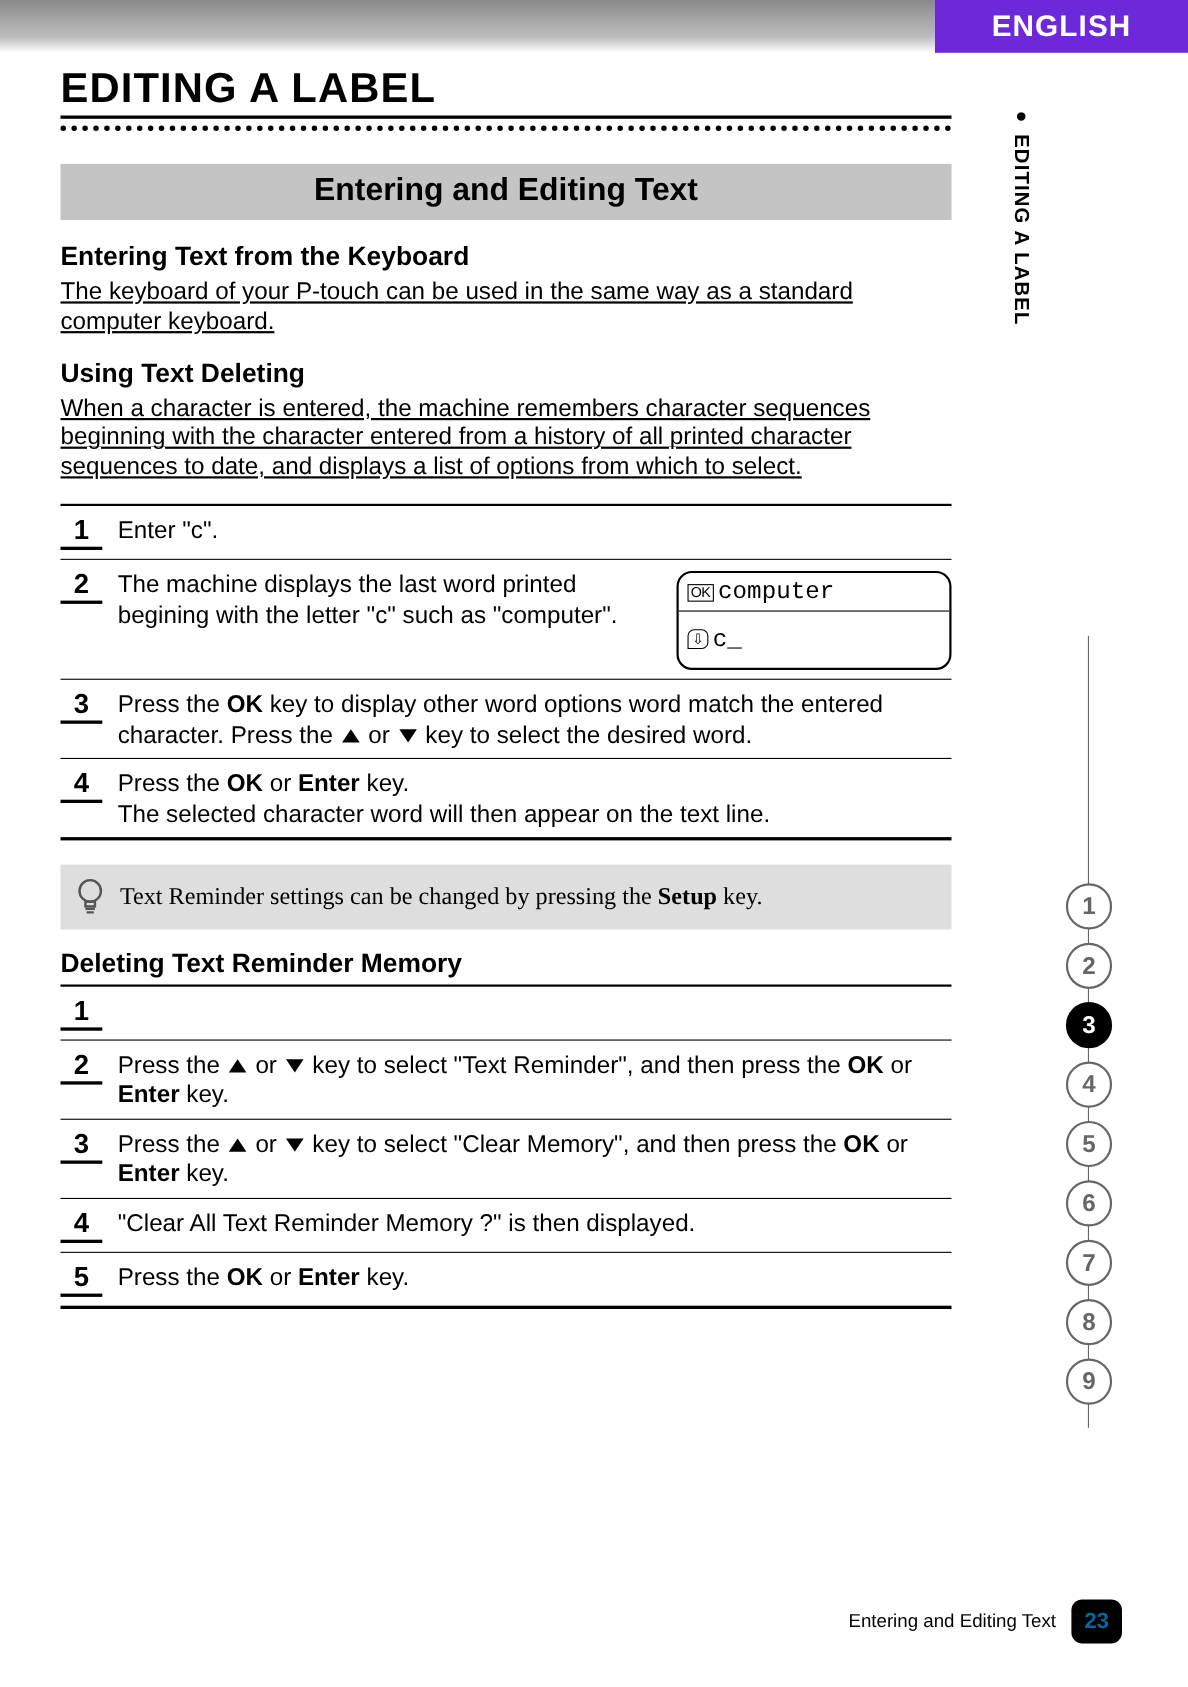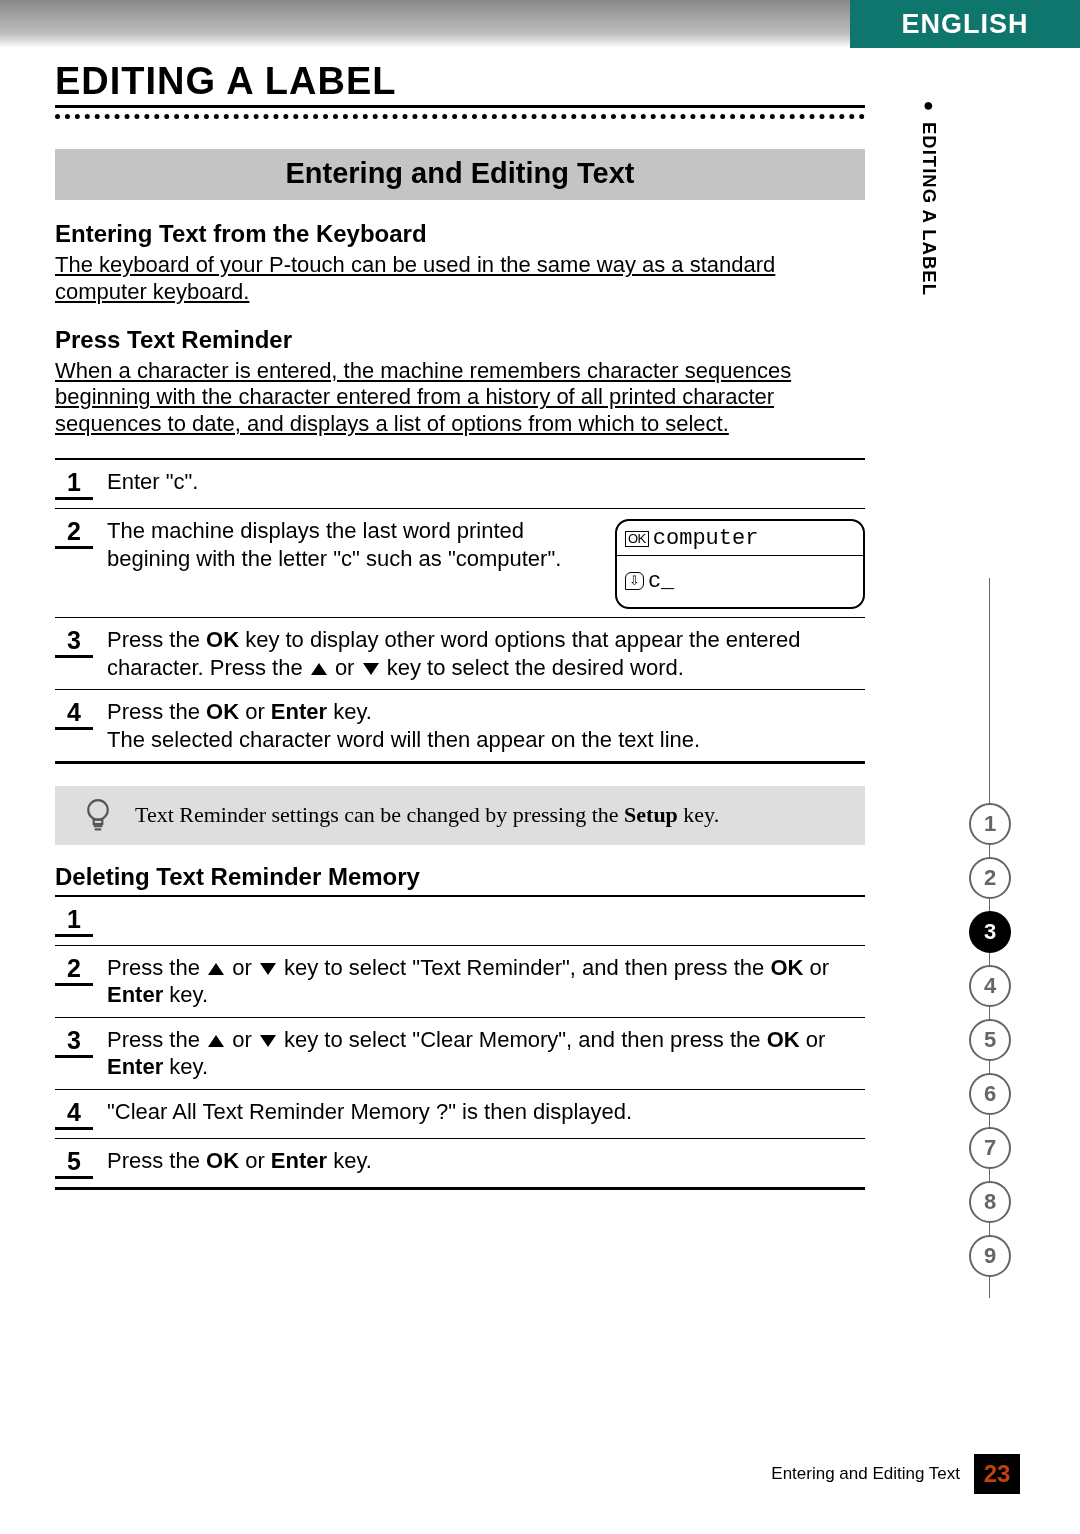--- a/index.html
+++ b/index.html
@@ -15,21 +15,21 @@
     position: absolute;
     top: 0; left: 0; right: 0;
     height: 48px;
     background: linear-gradient(180deg, #8a8a8a 0%, #bdbdbd 70%, #fff 100%);
     z-index: 0;
   }
   .header-bar {
     position: absolute;
     top: 0; right: 0;
     width: 230px; height: 48px;
-    background: #0f766e;
+    background: #6d28d9;
     color: #fff;
     font-weight: bold;
     font-size: 27px;
     letter-spacing: 1px;
     display: flex;
     align-items: center;
     justify-content: center;
     z-index: 2;
   }
   .side-tab {
@@ -163,22 +163,22 @@
     font-size: 13px;
     padding: 0 3px;
     line-height: 16px;
     font-family: Arial, sans-serif;
   }
   .steps-block { border-top: 2px solid #000; border-bottom: 3px solid #000; margin-bottom: 22px; }
   .tip-box {
     background: #dedede;
     display: flex;
     align-items: center;
-    gap: 24px;
-    padding: 12px 30px;
+    gap: 14px;
+    padding: 12px 14px;
     font-family: "Times New Roman", Times, serif;
     font-size: 22px;
     margin-bottom: 18px;
   }
   .bulb {
     flex: 0 0 auto;
     width: 26px;
   }
   .tip-box .b { font-weight: bold; }
   .nav-circles {
@@ -220,28 +220,29 @@
     right: 60px;
     display: flex;
     align-items: center;
     gap: 14px;
   }
   .footer .ftxt {
     font-size: 17px;
   }
   .footer .fnum {
     background: #000;
-    color: #c2410c;
-    font-weight: bold;
-    font-size: 24px;
+    color: #0369a1;
+    font-weight: bold;
+    font-size: 20px;
     width: 46px;
     height: 40px;
     display: flex;
     align-items: center;
     justify-content: center;
+    border-radius: 10px;
   }
 </style>
 </head>
 <body>
 
 <div class="page-shadow"></div>
 
 <div class="header-bar">ENGLISH</div>
 
 <div class="side-tab">
@@ -252,21 +253,21 @@
 <div class="content">
 
   <div class="chapter-title">EDITING A LABEL</div>
   <div class="dots"></div>
 
   <div class="section-banner">Entering and Editing Text</div>
 
   <div class="subhead">Entering Text from the Keyboard</div>
   <div class="body">The keyboard of your P-touch can be used in the same way as a standard computer keyboard.</div>
 
-  <div class="subhead">Press Text Reminder</div>
+  <div class="subhead">Using Text Deleting</div>
   <div class="body">When a character is entered, the machine remembers character sequences beginning with the character entered from a history of all printed character sequences to date, and displays a list of options from which to select.</div>
 
   <div class="steps-block">
     <div class="step">
       <div class="step-num">1</div>
       <div class="step-text">Enter "c".</div>
     </div>
     <div class="step">
       <div class="step-num">2</div>
       <div class="step-text">The machine displays the last word printed begining with the letter "c" such as "computer".</div>
@@ -277,21 +278,21 @@
         </div>
         <div class="line2">
           <span class="return-badge">⇩</span>
           <span>c_</span>
         </div>
       </div>
     </div>
     <div class="step">
       <div class="step-num">3</div>
       <div class="step-text">
-        <span>Press the </span><span class="b">OK</span><span> key to display other word options that appear the entered character. Press the </span><span class="arrow-up"></span><span> or </span><span class="arrow-down"></span><span> key to select the desired word.</span>
+        <span>Press the </span><span class="b">OK</span><span> key to display other word options word match the entered character. Press the </span><span class="arrow-up"></span><span> or </span><span class="arrow-down"></span><span> key to select the desired word.</span>
       </div>
     </div>
     <div class="step" style="border-bottom:none">
       <div class="step-num">4</div>
       <div class="step-text">
         <span>Press the </span><span class="b">OK</span><span> or </span><span class="b">Enter</span><span> key.</span><br>
         <span>The selected character word will then appear on the text line.</span>
       </div>
     </div>
   </div>

